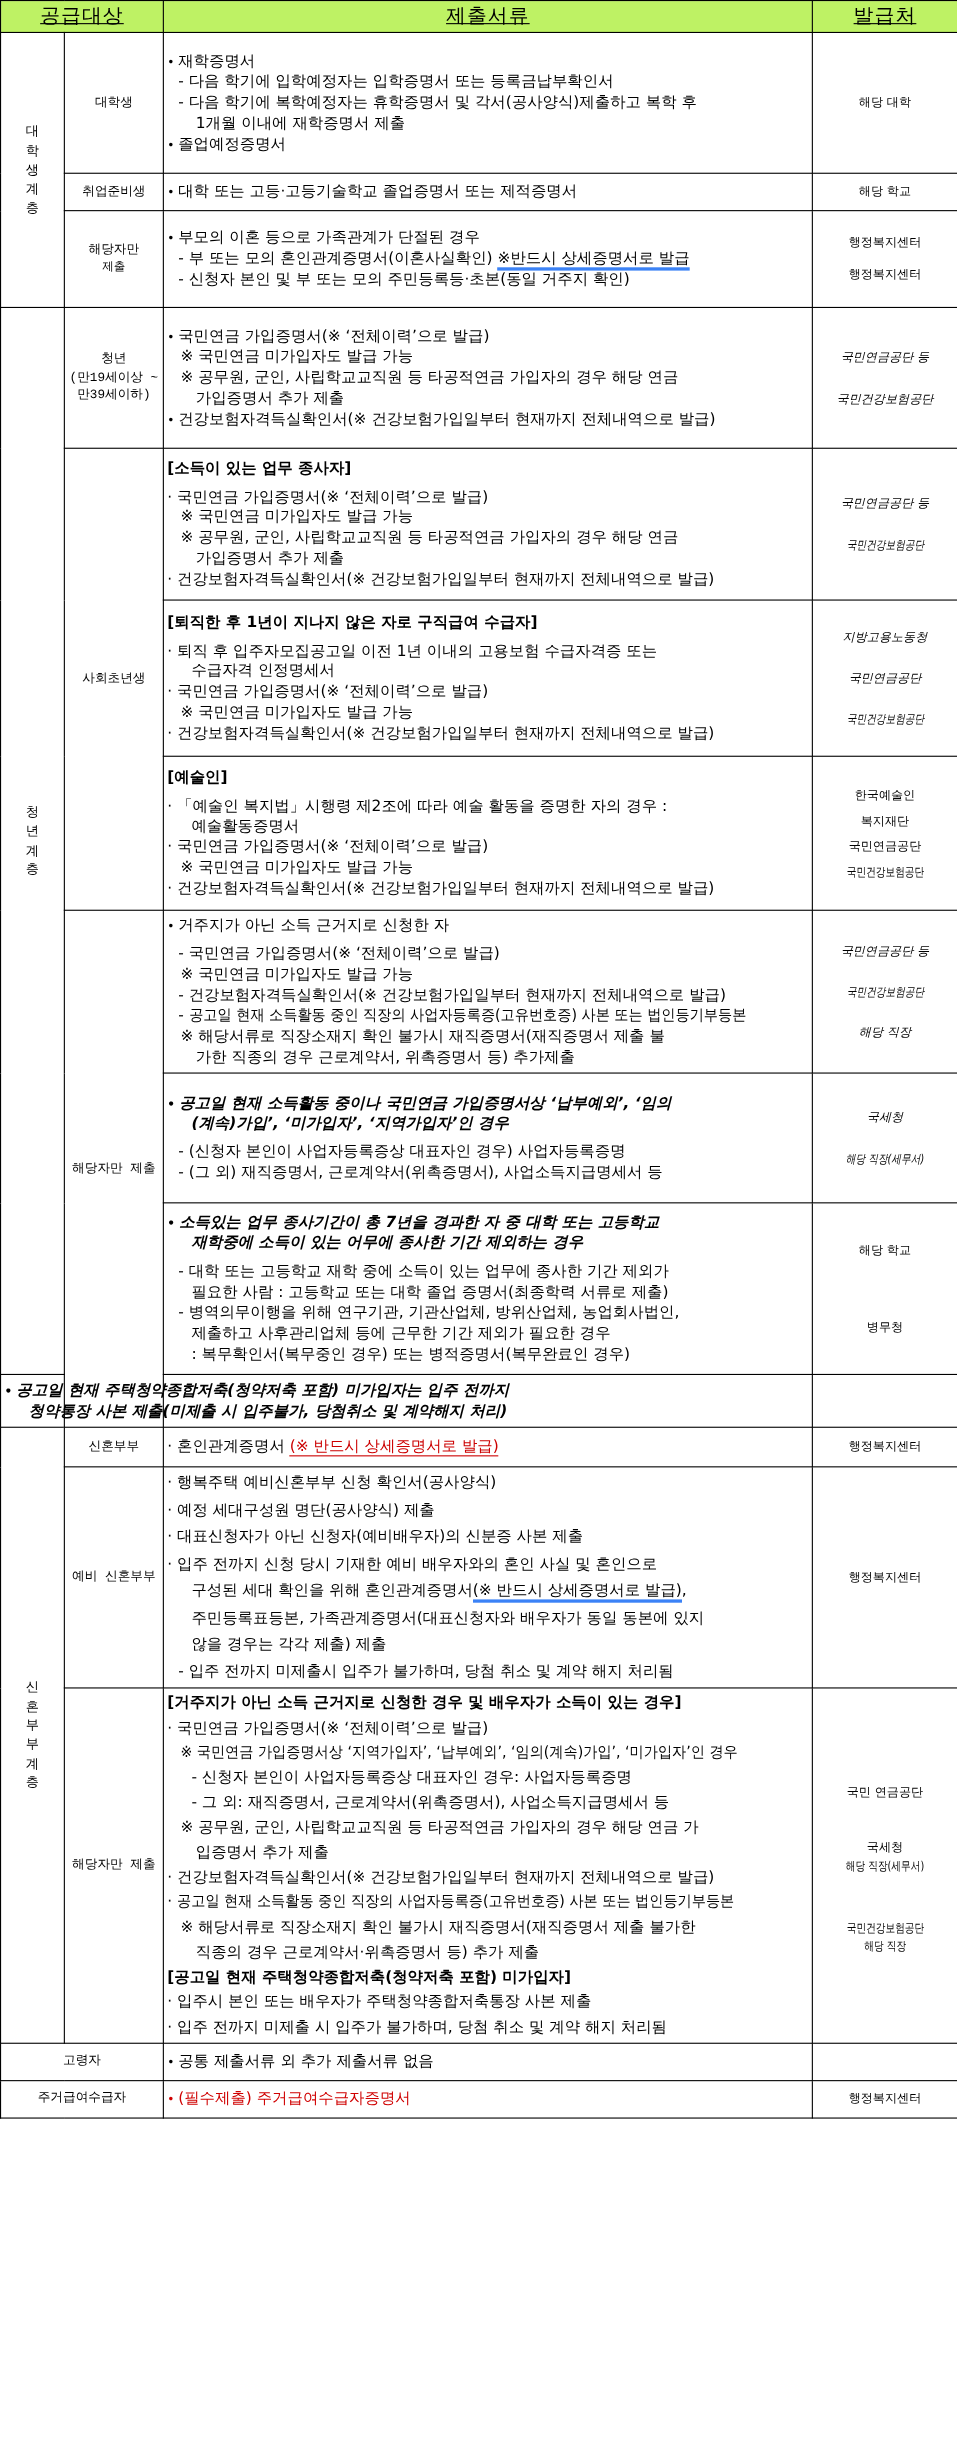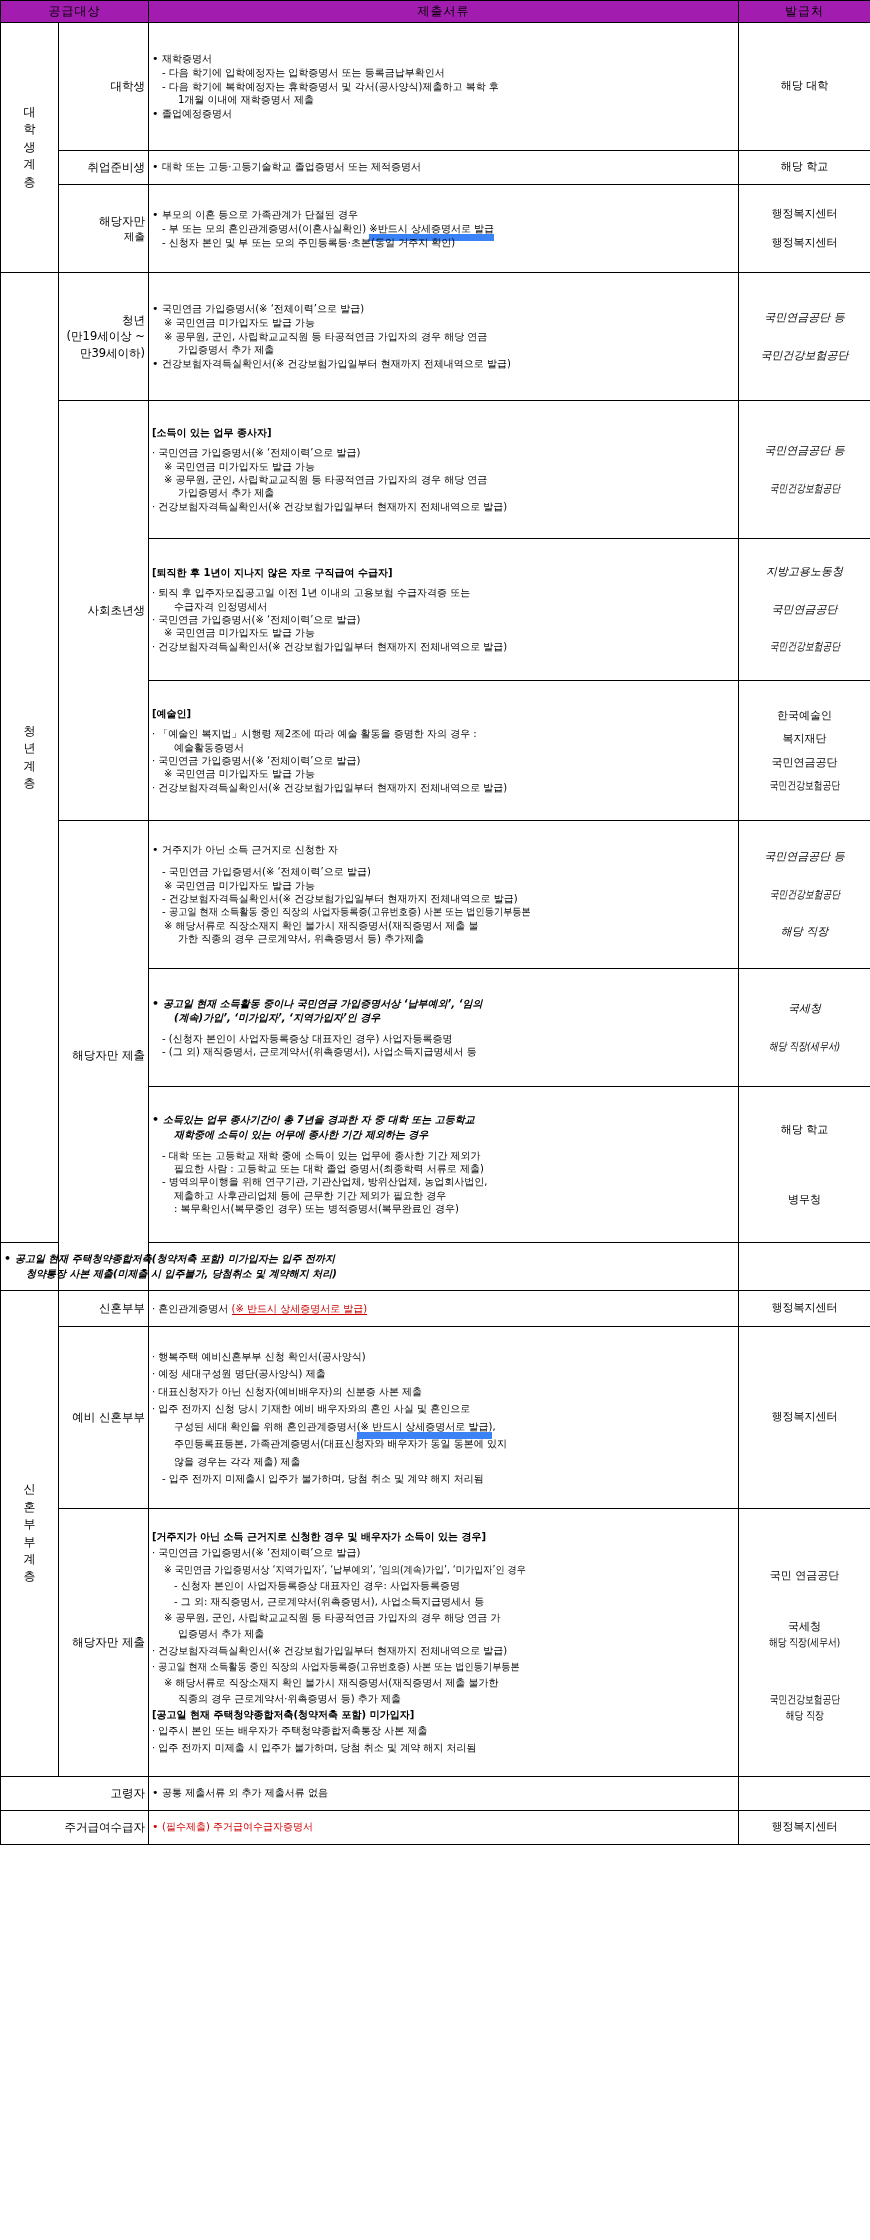--- a/index.html
+++ b/index.html
@@ -24,26 +24,27 @@
   }
   table.doc td,table.doc th{
     border:1px solid #000000;
     padding:2px 3px;
     vertical-align:middle;
     box-sizing:border-box;
     word-break:keep-all;
   }
   
   thead th{
-    background:#a21caf;
+    background:#bef264;
     font-weight:normal;
     text-align:center;
     height:22px;
-    font-size:12px;
+    font-size:18px;
     letter-spacing:1px;
+    text-decoration:underline;
   }
   
   col.c-group{width:58px;}
   col.c-target{width:90px;}
   col.c-docs{width:590px;}
   col.c-issuer{width:132px;}
 
   
   td.group{
     text-align:center;
@@ -53,32 +54,33 @@
   }
   .vstack{
     display:block;
     line-height:1.45;
     letter-spacing:0;
     font-size:12px;
   }
   .vstack span{display:block;}
 
   td.target{
-    text-align:right;
+    text-align:center;
     vertical-align:middle;
     font-size:11.5px;
     line-height:1.4;
+    font-family:Liberation Mono, monospace;
   }
   td.target .sub{font-size:10.5px;display:block;}
 
   td.docs{
     text-align:left;
     vertical-align:middle;
     padding:4px 6px 4px 8px;
-    font-size:10px;
+    font-size:14px;
   }
   td.issuer{
     text-align:center;
     vertical-align:middle;
     font-size:11px;
     line-height:1.9;
   }
   td.issuer .line{display:block;}
   td.issuer .narrow{
     display:inline-block;
@@ -95,21 +97,21 @@
   .b2{padding-left:10px;}        
   .b3{padding-left:12px;}        
   .b4{padding-left:26px;}        
   .b5{padding-left:22px;}
   .bullet::before{content:"• ";font-size:11px;}
   .dash::before{content:"- ";}
   .smallbullet::before{content:"· ";}
   .hd{font-weight:bold;display:block;white-space:nowrap;}
   .bold{font-weight:bold;font-style:italic;}
   .gap{display:block;height:7px;}
-  .u{border-bottom:7px solid #3b82f6;}
+  .u{border-bottom:3px solid #3b82f6;}
   .ured{color:#cc0000;border-bottom:1.4px solid #cc0000;}
   .red{color:#d00000;font-weight:normal;}
   .cond{display:inline-block;transform:scaleX(0.92);transform-origin:left center;}
 </style>
 </head>
 <body>
 
 <div id="page">
 <table class="doc">
   <colgroup>

